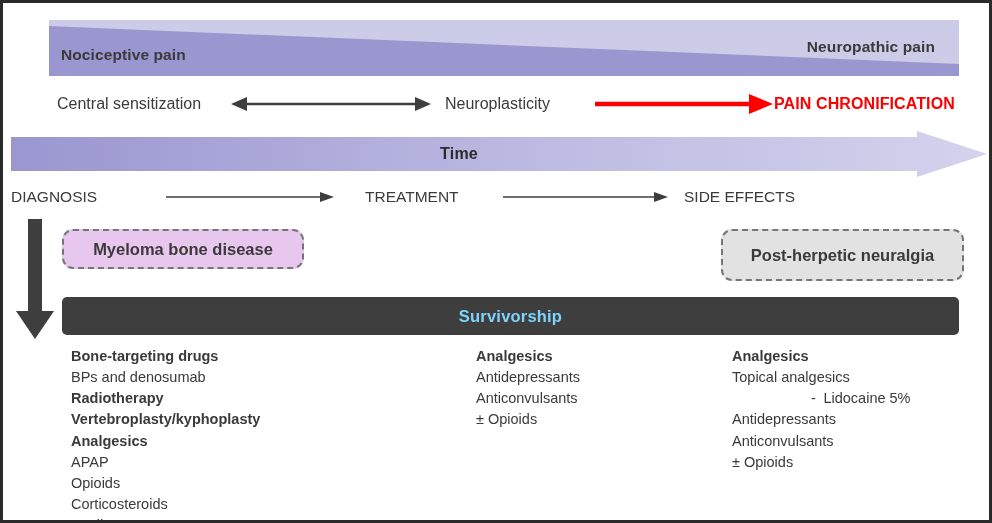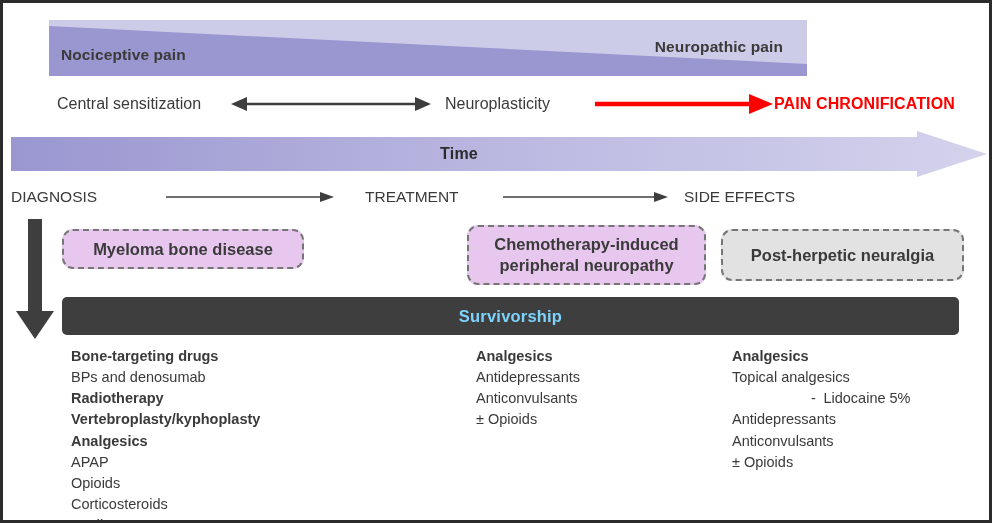--- a/index.html
+++ b/index.html
@@ -21,21 +21,21 @@
     background: #ffffff;
     border: 3px solid #2b2b2b;
     overflow: hidden;
   }
 
   
   .pain-banner {
     position: absolute;
     left: 46px;
     top: 17px;
-    width: 758px;
+    width: 910px;
     height: 56px;
   }
   .pain-banner svg { display: block; width: 100%; height: 100%; }
 
   .banner-label {
     position: absolute;
     font-size: 15.5px;
     font-weight: bold;
     color: #3a3a3a;
     letter-spacing: 0.1px;
@@ -253,23 +253,20 @@
   </div>
 
   <div class="down-arrow">
     <svg viewBox="0 0 38 120" preserveAspectRatio="none">
       <polygon points="12,0 26,0 26,92 38,92 19,120 0,92 12,92" fill="#3e3e3e"></polygon>
     </svg>
   </div>
 
   <div class="cond-box pink b1">
     <span>Myeloma bone disease</span>
-  </div>
-  <div class="cond-box pink b2">
-    <span>Chemotherapy-induced peripheral neuropathy</span>
   </div>
   <div class="cond-box gray b3">
     <span>Post-herpetic neuralgia</span>
   </div>
 
   <div class="survivorship">
     <span>Survivorship</span>
   </div>
 
   <div class="tx-col c1">

